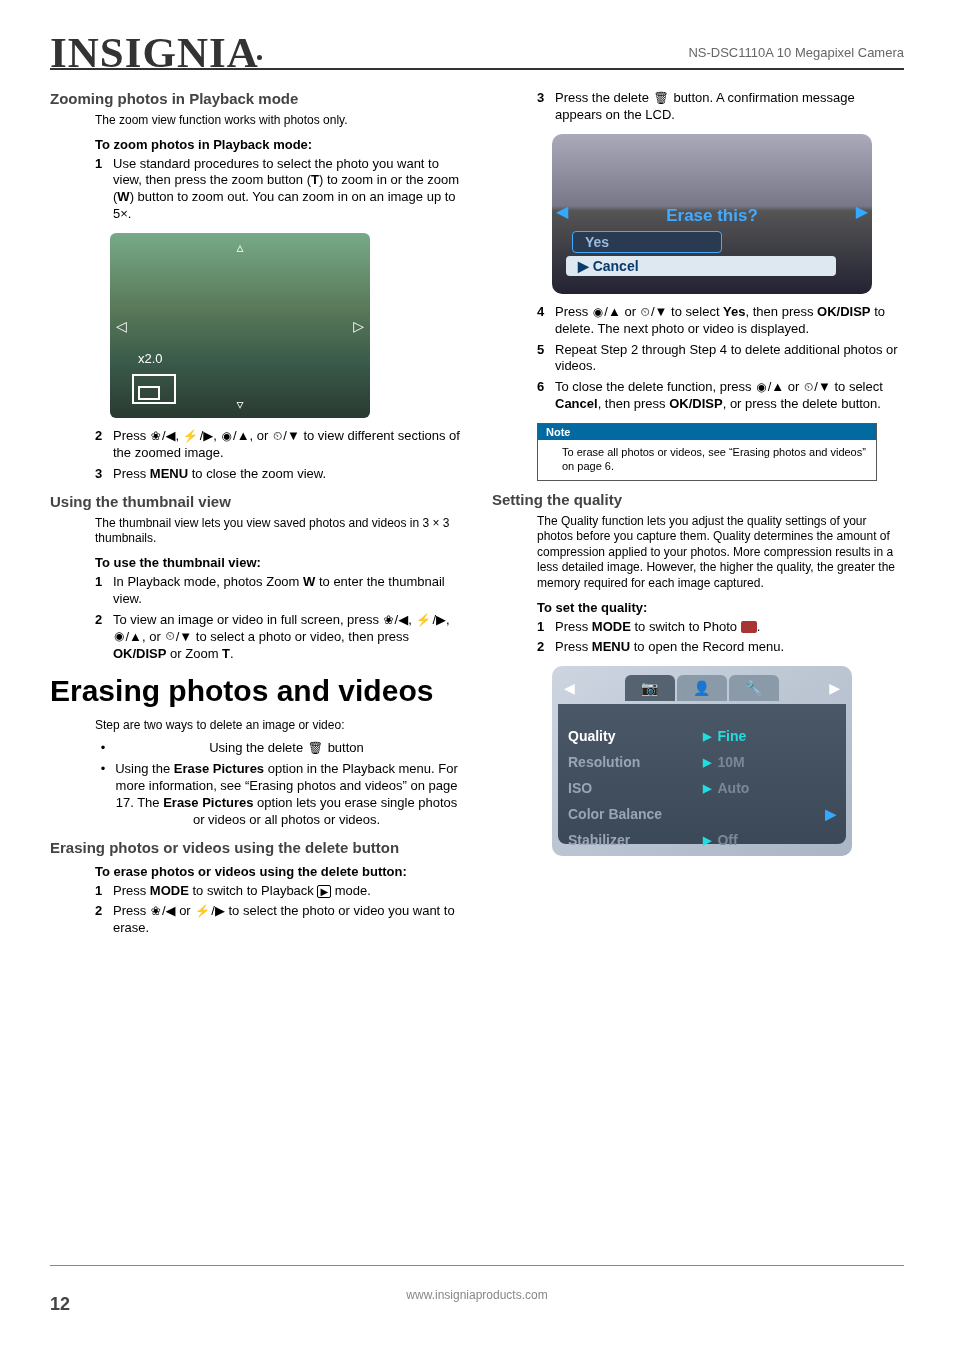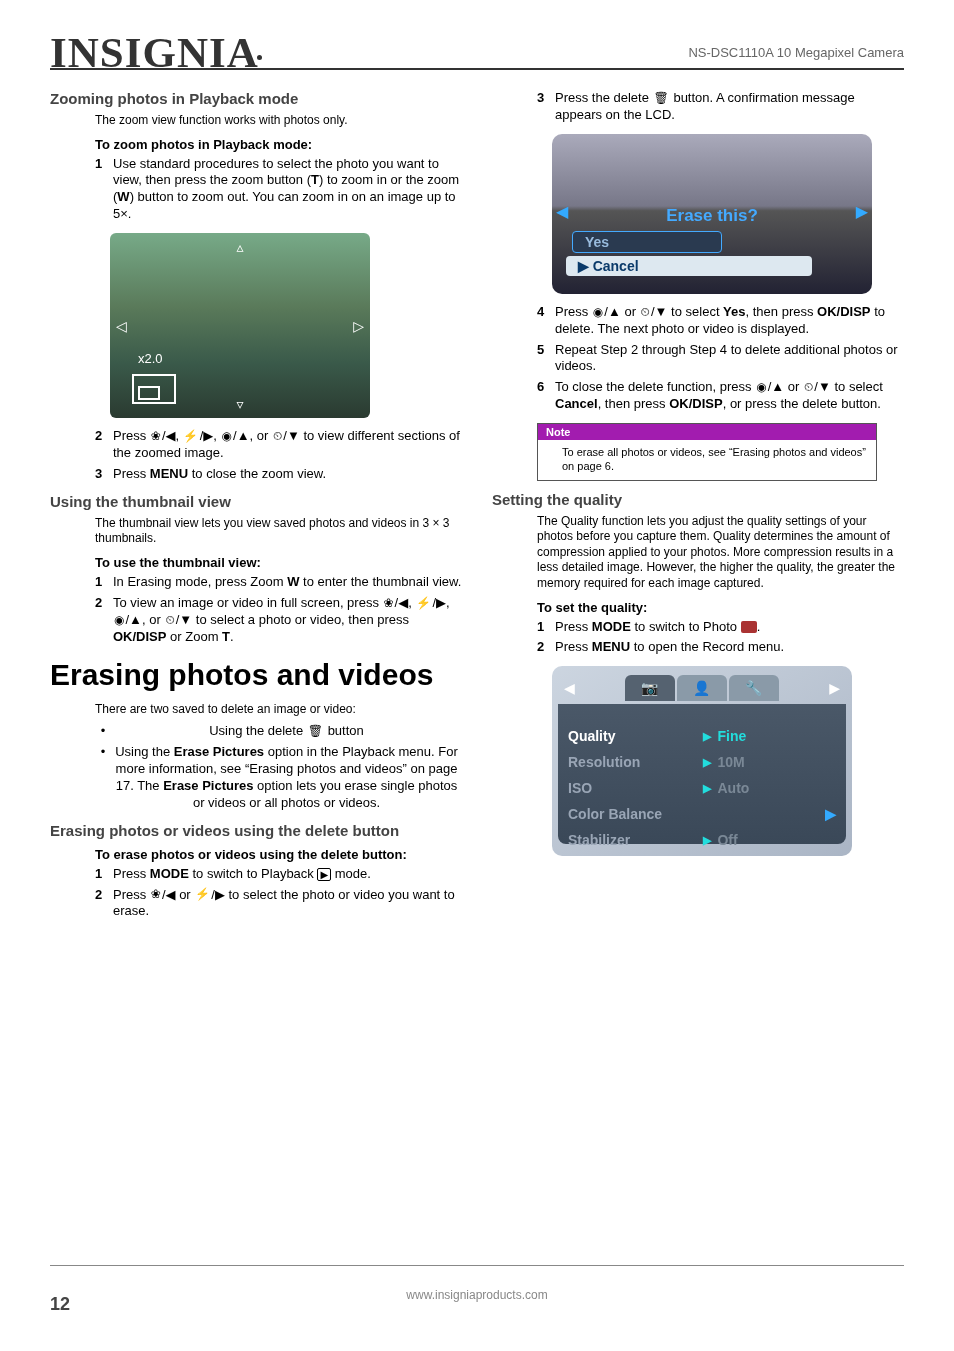--- a/index.html
+++ b/index.html
@@ -185,41 +185,41 @@
     border-radius: 4px;
     color: #9bd;
     font-weight: bold;
     padding: 2px 12px;
     font-size: 14px;
   }
   .fig-camera .cancel-box {
     position: absolute;
     left: 14px;
     top: 122px;
-    width: 246px;
+    width: 270px;
     background: #dde8f0;
     border-radius: 4px;
     color: #0a3a6a;
     font-weight: bold;
     padding: 2px 12px;
     font-size: 14px;
   }
   .fig-camera .side-arrow {
     position: absolute;
     top: 68px;
     color: #3af;
     font-size: 16px;
   }
   .note-box {
     margin: 10px 0 10px 45px;
     border: 1px solid #555;
     width: 340px;
   }
   .note-header {
-    background: #a21caf;
+    background: #0369a1;
     color: #fff;
     font-size: 11px;
     font-weight: bold;
     padding: 2px 8px;
   }
   .note-body {
     font-size: 11px;
     padding: 6px 8px 6px 24px;
     line-height: 1.25;
   }
@@ -381,34 +381,34 @@
       </div>
     </div>
 
     <div class="h3" style="margin-top:10px">Using the thumbnail view</div>
     <div class="indent1">
       <div class="p">The thumbnail view lets you view saved photos and videos in 3 × 3 thumbnails.</div>
       <div class="bold-lead">To use the thumbnail view:</div>
       <div class="step">
         <span class="step-num">1</span>
         <span class="step-text">
-          <span>In Erasing mode, press Zoom </span><strong>W</strong><span> to enter the thumbnail view.</span>
+          <span>In Playback mode, photos Zoom </span><strong>W</strong><span> to enter the thumbnail view.</span>
         </span>
       </div>
       <div class="step">
         <span class="step-num">2</span>
         <span class="step-text">
           <span>To view an image or video in full screen, press </span><span class="icon-glyph">❀</span><span>/◀</span><span>, </span><span class="icon-glyph">⚡</span><span>/▶</span><span>, </span><span class="icon-glyph">◉</span><span>/▲</span><span>, or </span><span class="icon-glyph">⏲</span><span>/▼</span><span> to select a photo or video, then press </span><strong>OK/DISP</strong><span> or Zoom </span><strong>T</strong><span>.</span>
         </span>
       </div>
     </div>
 
     <div class="h1">Erasing photos and videos</div>
     <div class="indent1">
-      <div class="p">There are two saved to delete an image or video:</div>
+      <div class="p">Step are two ways to delete an image or video:</div>
       <div class="bullet">
         <span class="bullet-dot">•</span>
         <span class="bullet-text">
           <span>Using the delete </span><span class="icon-glyph">🗑</span><span> button</span>
         </span>
       </div>
       <div class="bullet">
         <span class="bullet-dot">•</span>
         <span class="bullet-text">
           <span>Using the </span><strong>Erase Pictures</strong><span> option in the Playback menu. For more information, see “Erasing photos and videos” on page 17. The </span><strong>Erase Pictures</strong><span> option lets you erase single photos or videos or all photos or videos.</span>

